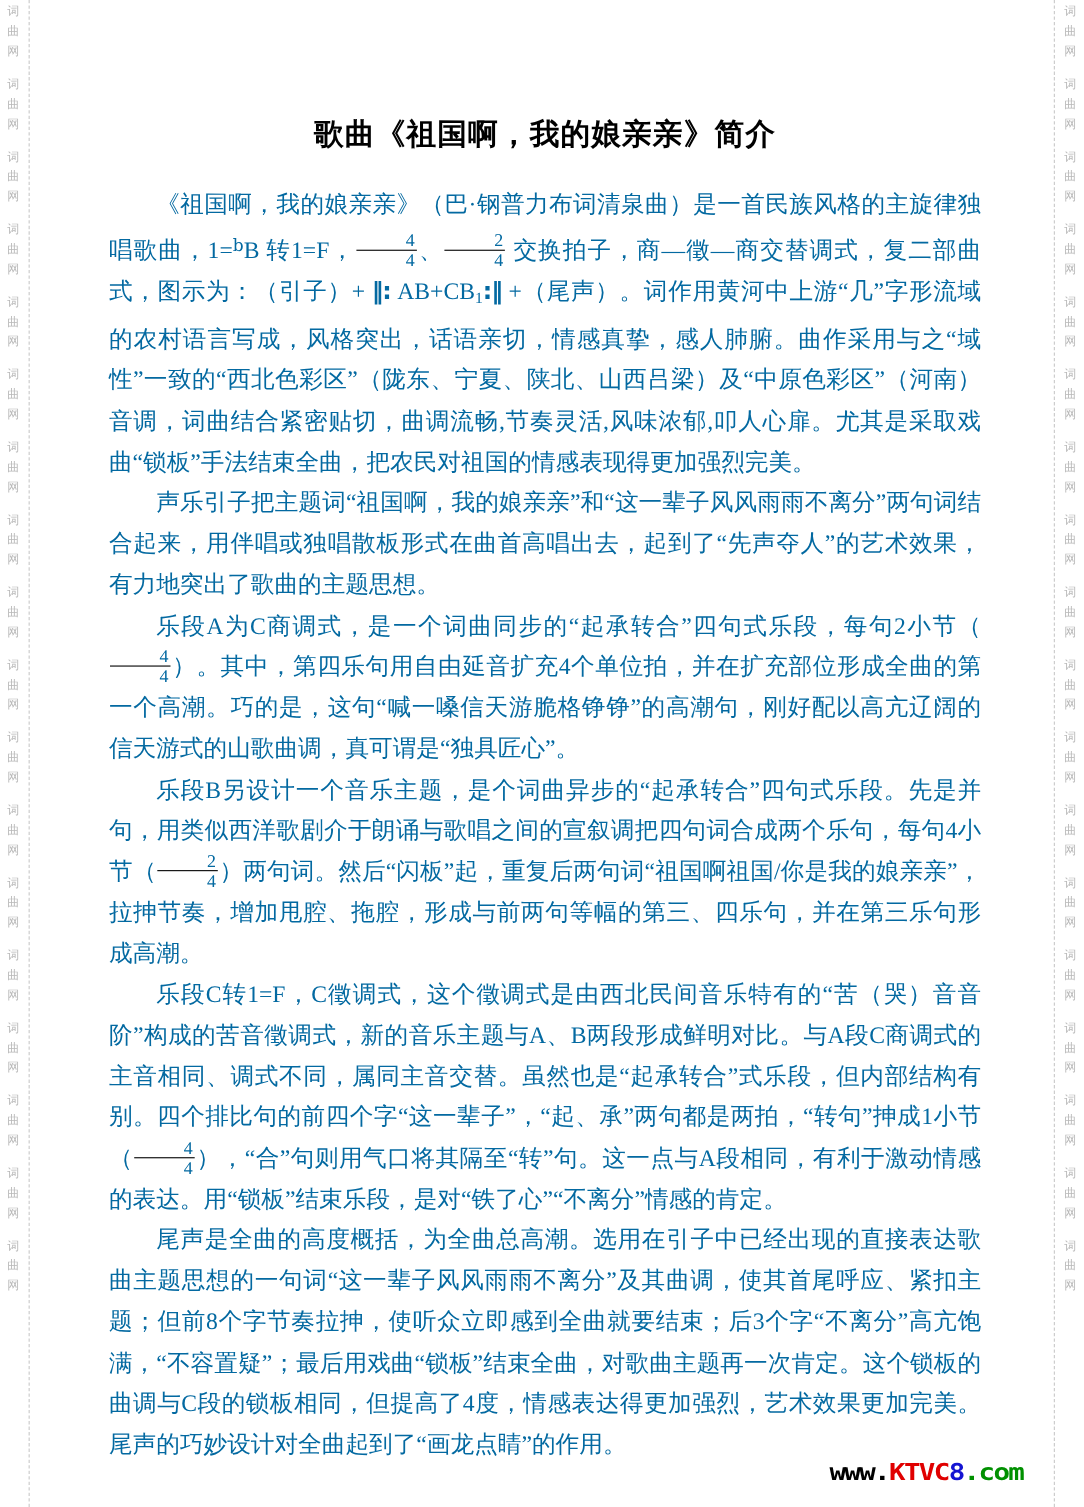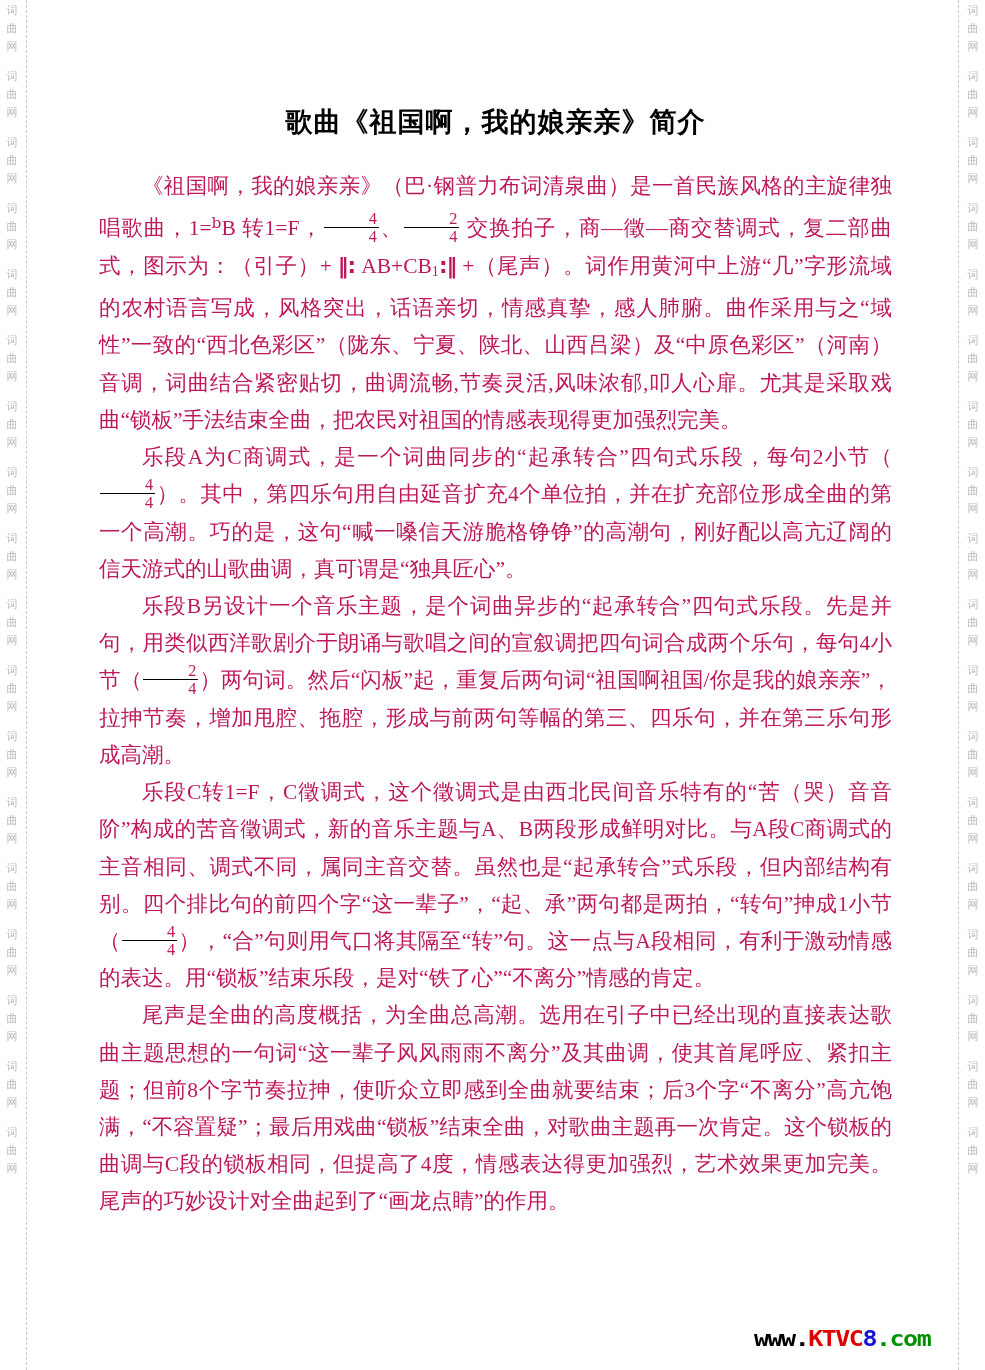--- a/index.html
+++ b/index.html
@@ -68,21 +68,21 @@
     letter-spacing: 1px;
     margin: 0;
     padding-top: 104px;
     color: #000;
     white-space: nowrap;
   }
 
   .para {
     font-size: 21.5px;
     line-height: 37.2px;
-    color: #be185d;
+    color: #0369a1;
     text-align: justify;
     text-justify: inter-ideograph;
     text-indent: 2em;
     margin: 0;
     word-break: break-all;
   }
   .para.first { margin-top: 28px; }
 
   
   .frac {
@@ -315,20 +315,21 @@
     </div>
 </div>
 
 <div class="page">
   <div class="content">
 
     <h1 class="doc-title">歌曲《祖国啊，我的娘亲亲》简介</h1>
 
     <div id="paragraph-host">
         <div class="para first">《祖国啊，我的娘亲亲》（巴·钢普力布词清泉曲）是一首民族风格的主旋律独唱歌曲，1=<span class="flat">b</span><span class="lat">B</span> 转1=F，<span class="frac"><span class="num">4</span><span class="den">4</span></span>、<span class="frac"><span class="num">2</span><span class="den">4</span></span> 交换拍子，商—徵—商交替调式，复二部曲式，图示为：（引子）+ <span class="rep">‖:</span><span class="lat"> AB+CB</span><span class="sub1">1</span><span class="rep">:‖</span> +（尾声）。词作用黄河中上游“几”字形流域的农村语言写成，风格突出，话语亲切，情感真挚，感人肺腑。曲作采用与之“域性”一致的“西北色彩区”（陇东、宁夏、陕北、山西吕梁）及“中原色彩区”（河南）音调，词曲结合紧密贴切，曲调流畅,节奏灵活,风味浓郁,叩人心扉。尤其是采取戏曲“锁板”手法结束全曲，把农民对祖国的情感表现得更加强烈完美。</div>
+        <div class="para">声乐引子把主题词“祖国啊，我的娘亲亲”和“这一辈子风风雨雨不离分”两句词结合起来，用伴唱或独唱散板形式在曲首高唱出去，起到了“先声夺人”的艺术效果，有力地突出了歌曲的主题思想。</div>
         <div class="para">乐段A为C商调式，是一个词曲同步的“起承转合”四句式乐段，每句2小节（<span class="frac"><span class="num">4</span><span class="den">4</span></span>）。其中，第四乐句用自由延音扩充4个单位拍，并在扩充部位形成全曲的第一个高潮。巧的是，这句“喊一嗓信天游脆格铮铮”的高潮句，刚好配以高亢辽阔的信天游式的山歌曲调，真可谓是“独具匠心”。</div>
         <div class="para">乐段B另设计一个音乐主题，是个词曲异步的“起承转合”四句式乐段。先是并句，用类似西洋歌剧介于朗诵与歌唱之间的宣叙调把四句词合成两个乐句，每句4小节（<span class="frac"><span class="num">2</span><span class="den">4</span></span>）两句词。然后“闪板”起，重复后两句词“祖国啊祖国/你是我的娘亲亲”，拉抻节奏，增加甩腔、拖腔，形成与前两句等幅的第三、四乐句，并在第三乐句形成高潮。</div>
         <div class="para">乐段C转1=F，C徵调式，这个徵调式是由西北民间音乐特有的“苦（哭）音音阶”构成的苦音徵调式，新的音乐主题与A、B两段形成鲜明对比。与A段C商调式的主音相同、调式不同，属同主音交替。虽然也是“起承转合”式乐段，但内部结构有别。四个排比句的前四个字“这一辈子”，“起、承”两句都是两拍，“转句”抻成1小节（<span class="frac"><span class="num">4</span><span class="den">4</span></span>），“合”句则用气口将其隔至“转”句。这一点与A段相同，有利于激动情感的表达。用“锁板”结束乐段，是对“铁了心”“不离分”情感的肯定。</div>
         <div class="para">尾声是全曲的高度概括，为全曲总高潮。选用在引子中已经出现的直接表达歌曲主题思想的一句词“这一辈子风风雨雨不离分”及其曲调，使其首尾呼应、紧扣主题；但前8个字节奏拉抻，使听众立即感到全曲就要结束；后3个字“不离分”高亢饱满，“不容置疑”；最后用戏曲“锁板”结束全曲，对歌曲主题再一次肯定。这个锁板的曲调与C段的锁板相同，但提高了4度，情感表达得更加强烈，艺术效果更加完美。尾声的巧妙设计对全曲起到了“画龙点睛”的作用。</div>
       </div>
 
   </div>
 
   <div class="site-logo">
     <span class="lg-www">www.</span><span class="lg-ktvc">KTVC</span><span class="lg-8">8</span><span class="lg-com">.com</span>

